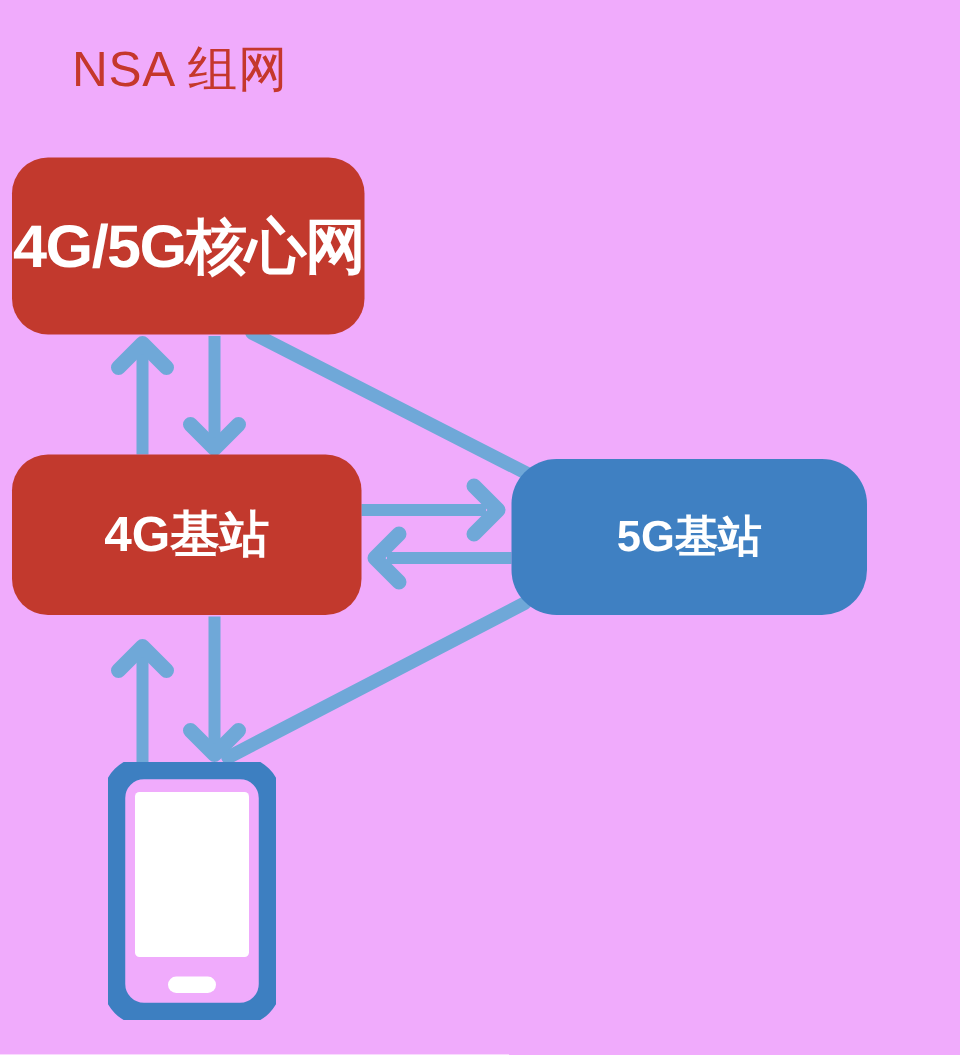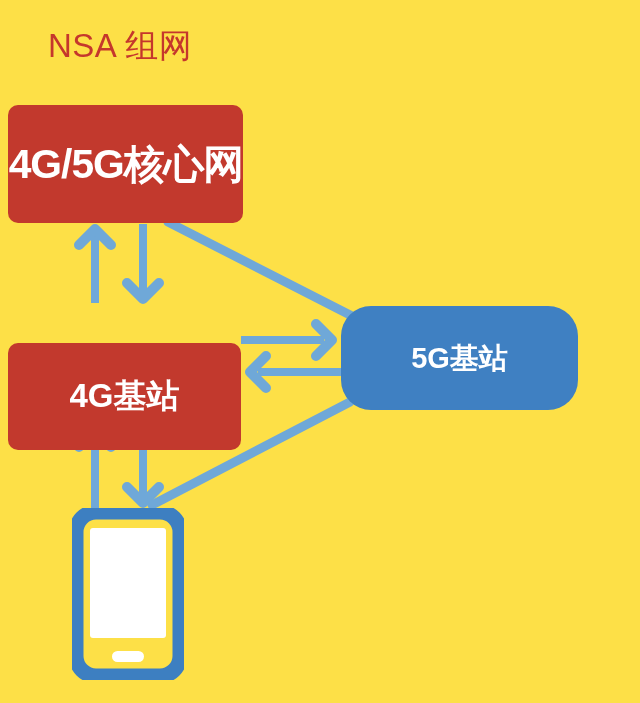--- a/index.html
+++ b/index.html
@@ -7,21 +7,21 @@
     padding: 0;
     background: #ffffff;
   }
   body {
     font-family: "Liberation Sans", "DejaVu Sans", sans-serif;
   }
   #canvas {
     position: relative;
     width: 640px;
     height: 703px;
-    background: #fde047;
+    background: #f0abfc;
     overflow: hidden;
   }
   
   #title {
     position: absolute;
     left: 48px;
     top: 26px;
     font-size: 33px;
     line-height: 40px;
     color: #c5372c;
@@ -40,21 +40,21 @@
   
   .node {
     position: absolute;
     box-sizing: border-box;
     display: flex;
     align-items: center;
     justify-content: center;
     text-align: center;
     color: #ffffff;
     font-weight: bold;
-    border-radius: 10px;
+    border-radius: 24px;
     z-index: 3;
     white-space: nowrap;
   }
   .node.red  { background: #c2392d; }
   .node.blue { background: #3f80c2; border-radius: 30px; }
 
   #node-core {
     left: 8px;
     top: 105px;
     width: 235px;
@@ -64,21 +64,20 @@
   }
   #node-core .label {
     transform: scaleX(1.02);
   }
   #node-4g {
     left: 8px;
     top: 303px;
     width: 233px;
     height: 107px;
     font-size: 33px;
-    margin-top: 40px;
   }
   #node-5g {
     left: 341px;
     top: 306px;
     width: 237px;
     height: 104px;
     font-size: 29px;
     flex-direction: column;
     line-height: 1.18;
   }

